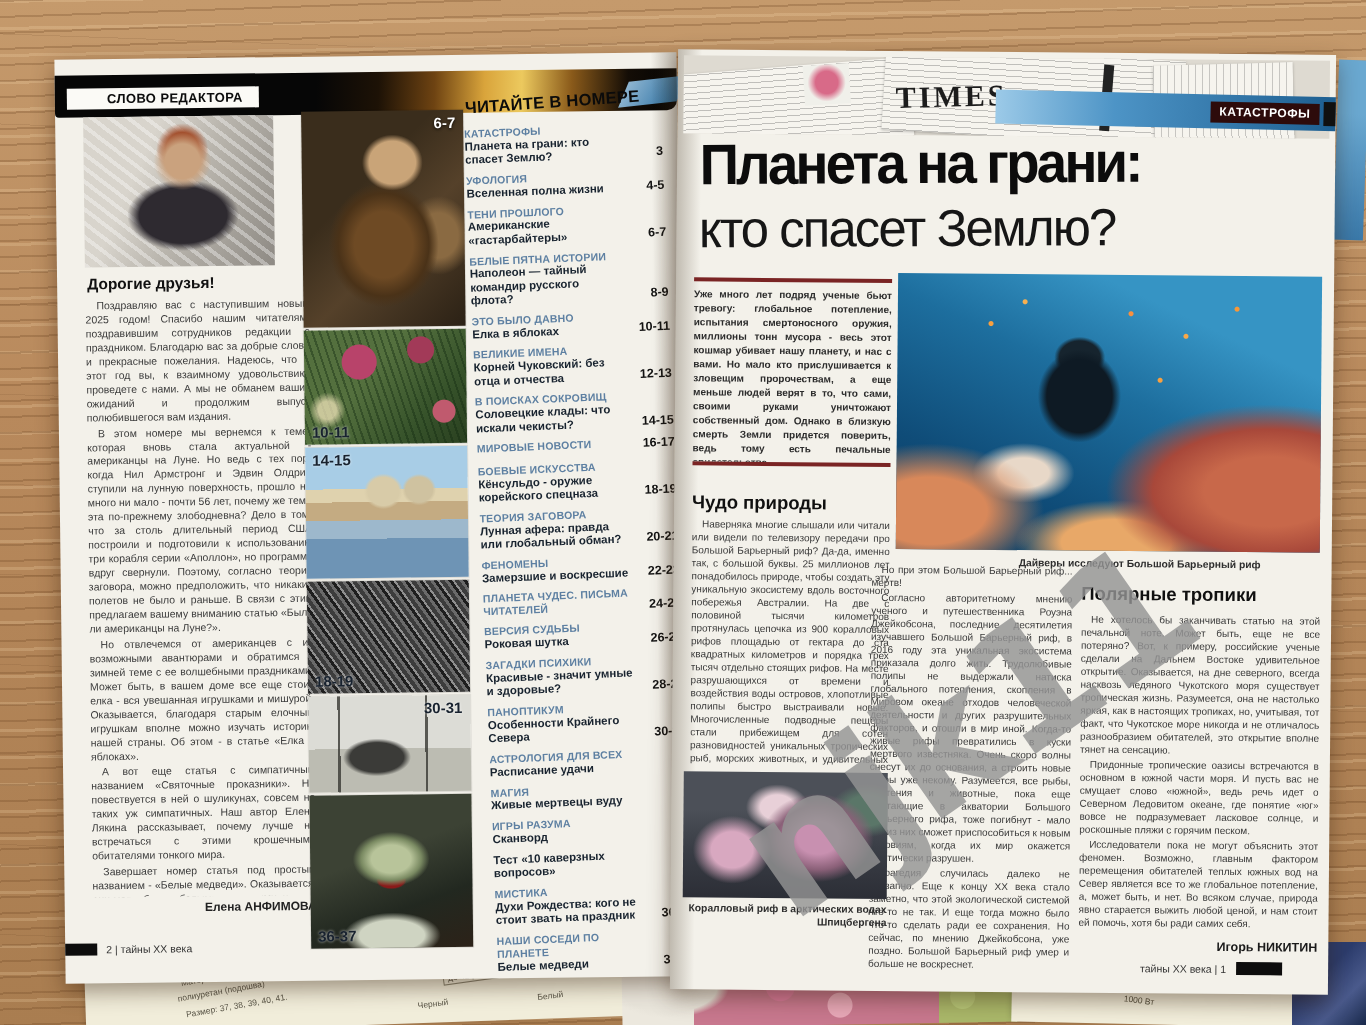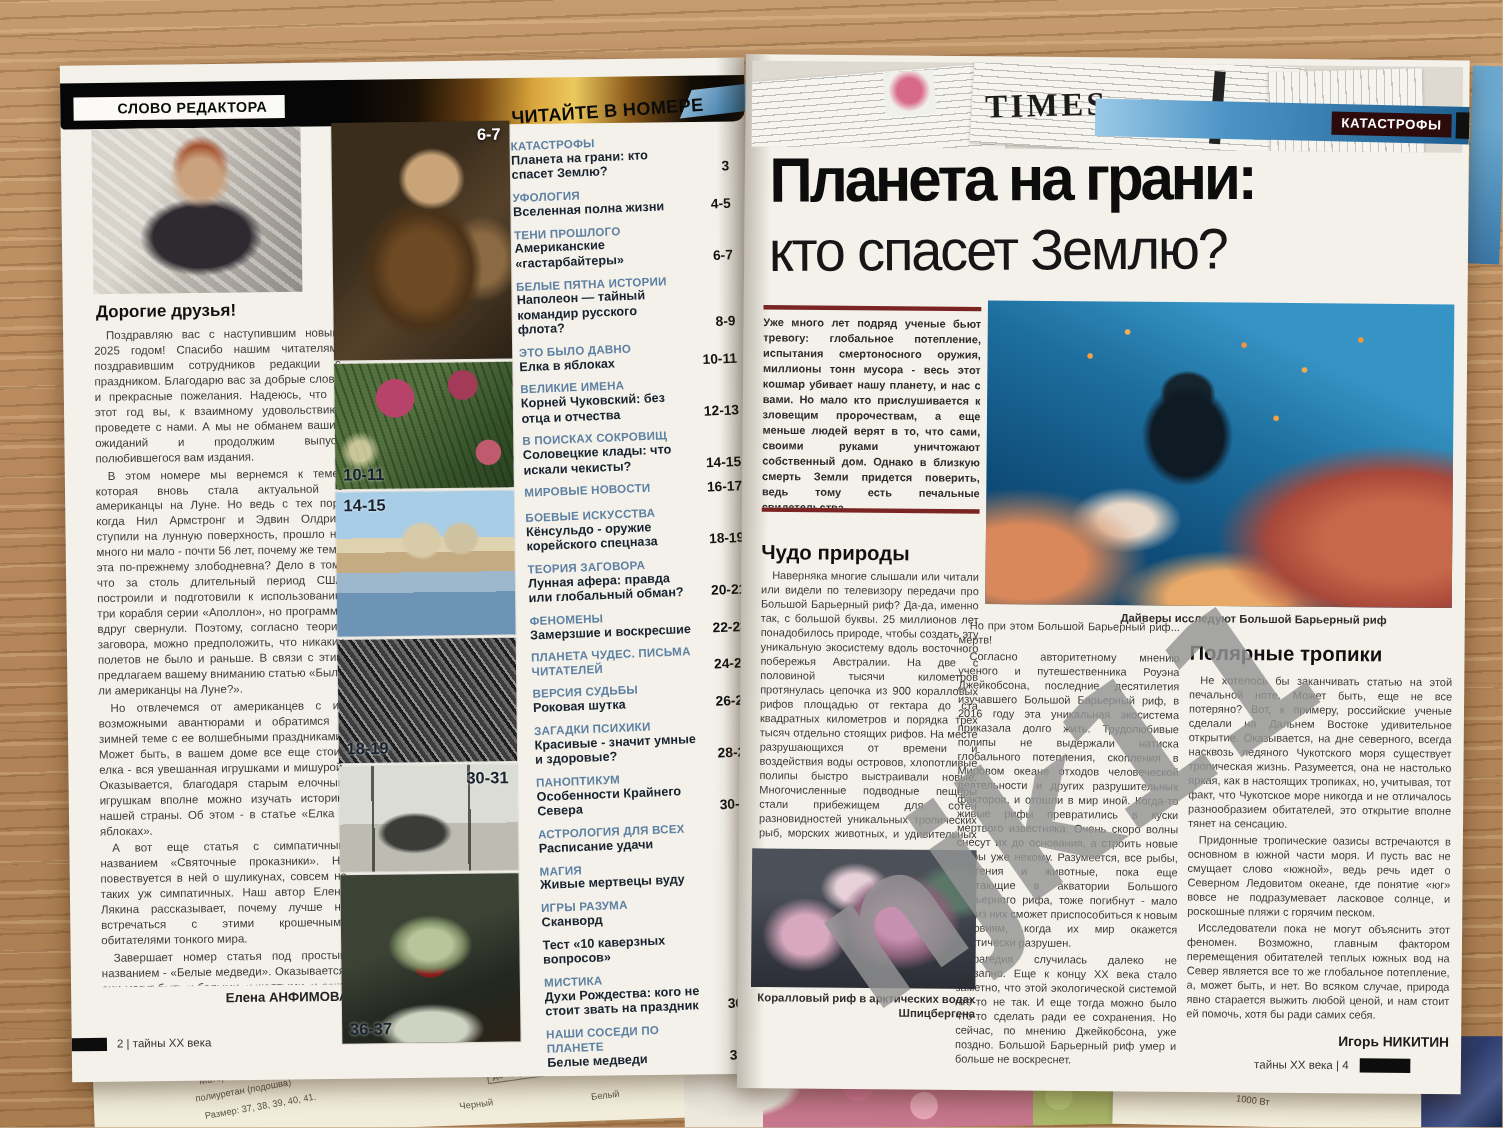--- a/index.html
+++ b/index.html
@@ -424,19 +424,19 @@
       <p>Не хотелось бы заканчивать статью на этой печальной ноте. Может быть, еще не все потеряно? Вот, к примеру, российские ученые сделали на Дальнем Востоке удивительное открытие. Оказывается, на дне северного, всегда насквозь ледяного Чукотского моря существует тропическая жизнь. Разумеется, она не настолько яркая, как в настоящих тропиках, но, учитывая, тот факт, что Чукотское море никогда и не отличалось разнообразием обитателей, это открытие вполне тянет на сенсацию.</p>
       <p>Придонные тропические оазисы встречаются в основном в южной части моря. И пусть вас не смущает слово «южной», ведь речь идет о Северном Ледовитом океане, где понятие «юг» вовсе не подразумевает ласковое солнце, и роскошные пляжи с горячим песком.</p>
       <p>Исследователи пока не могут объяснить этот феномен. Возможно, главным фактором перемещения обитателей теплых южных вод на Север является все то же глобальное потепление, а, может быть, и нет. Во всяком случае, природа явно старается выжить любой ценой, и нам стоит ей помочь, хотя бы ради самих себя.</p>
     </div>
 
     <div class="coral-photo"></div>
     <div class="caption cap-coral">Коралловый риф в арктических водах Шпицбергена</div>
 
     <div class="rp-sign">Игорь НИКИТИН</div>
     <div class="rp-footer">
-      <span>тайны XX века | 4</span>
+      <span>тайны XX века | 1</span>
       <span class="bar"></span>
     </div>
   </div>
 
   <div class="watermark">njk11</div>
 </div>
 
 </body></html>

